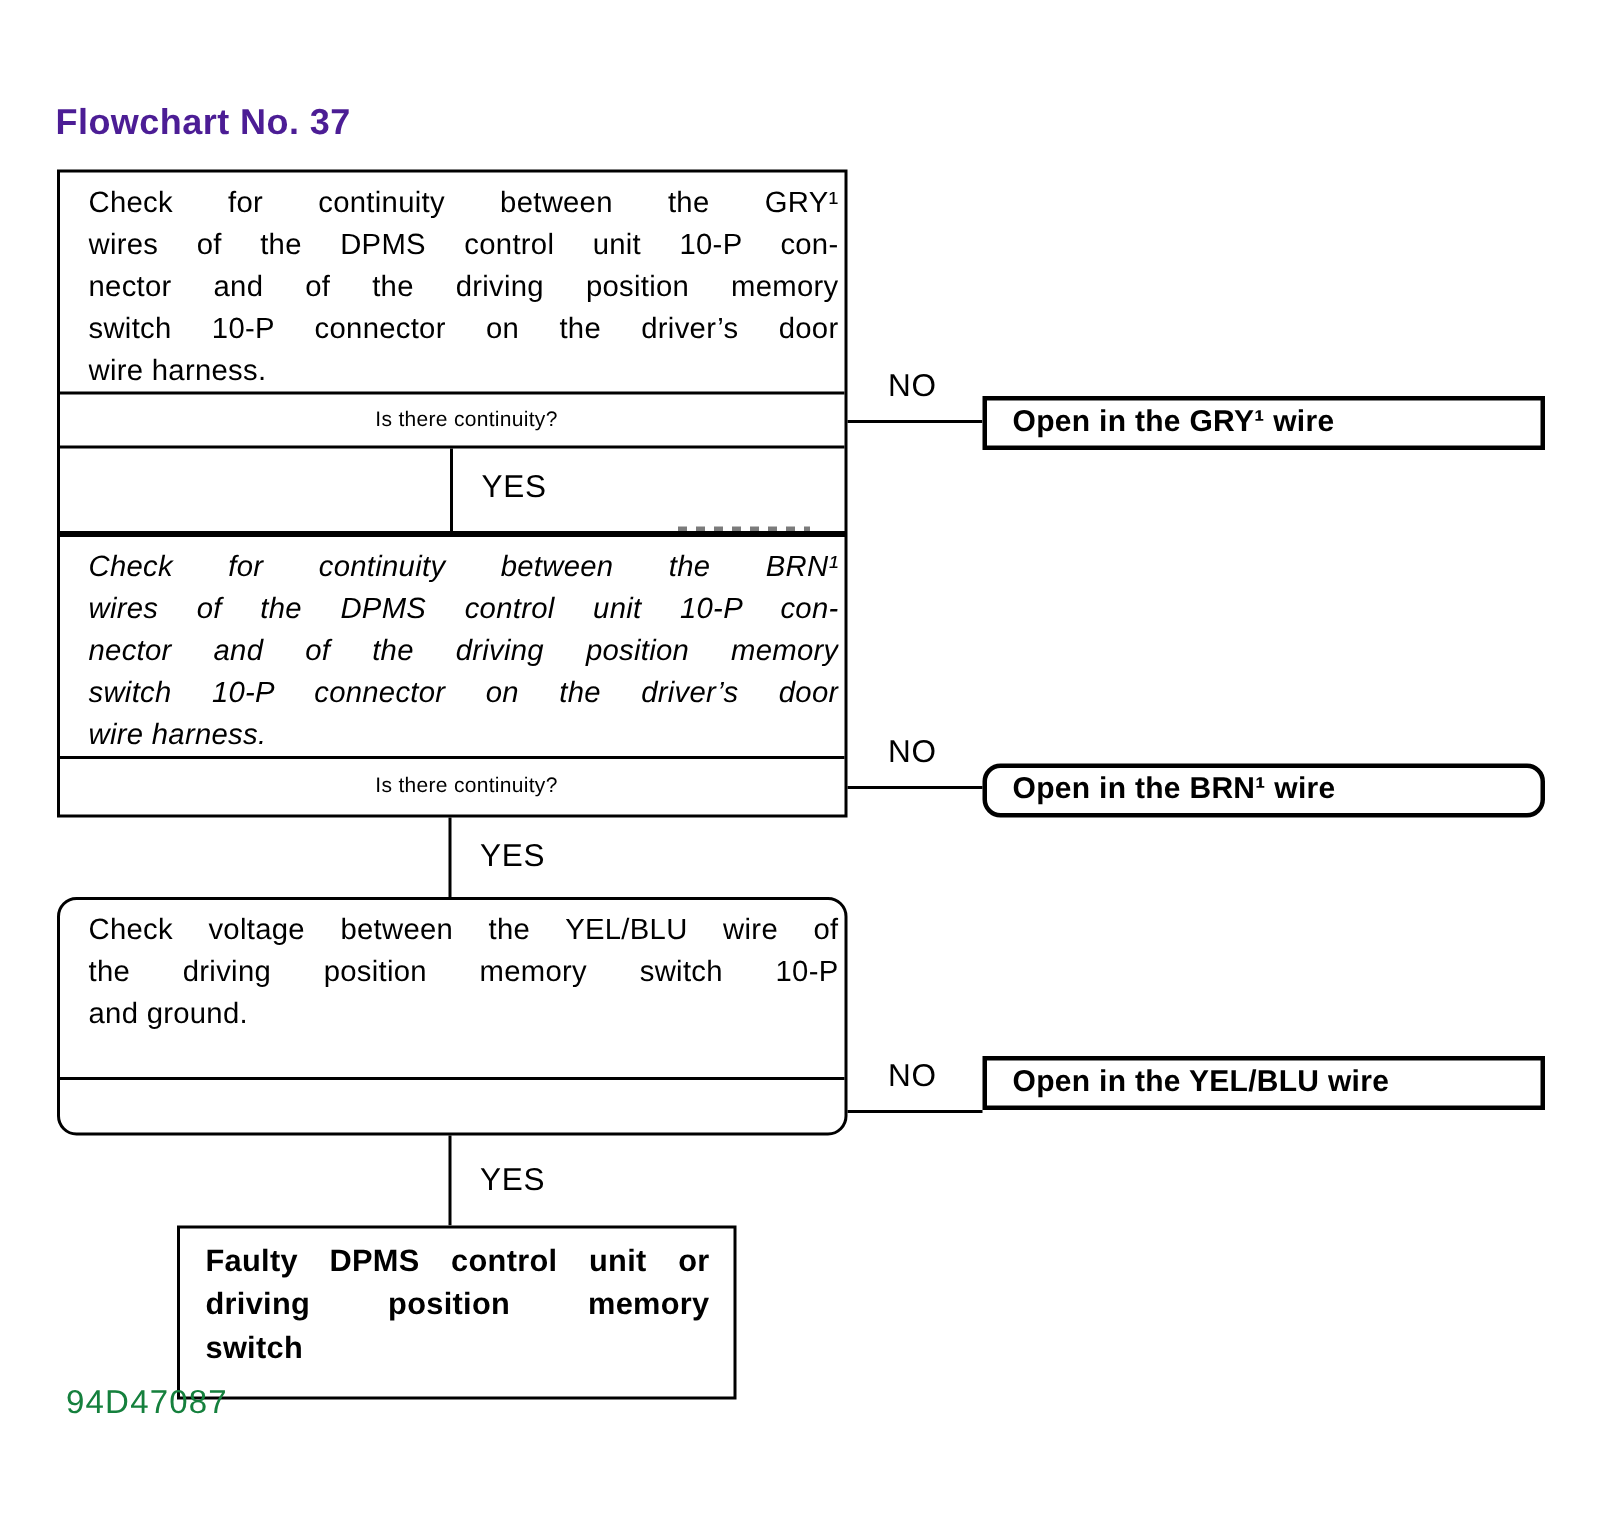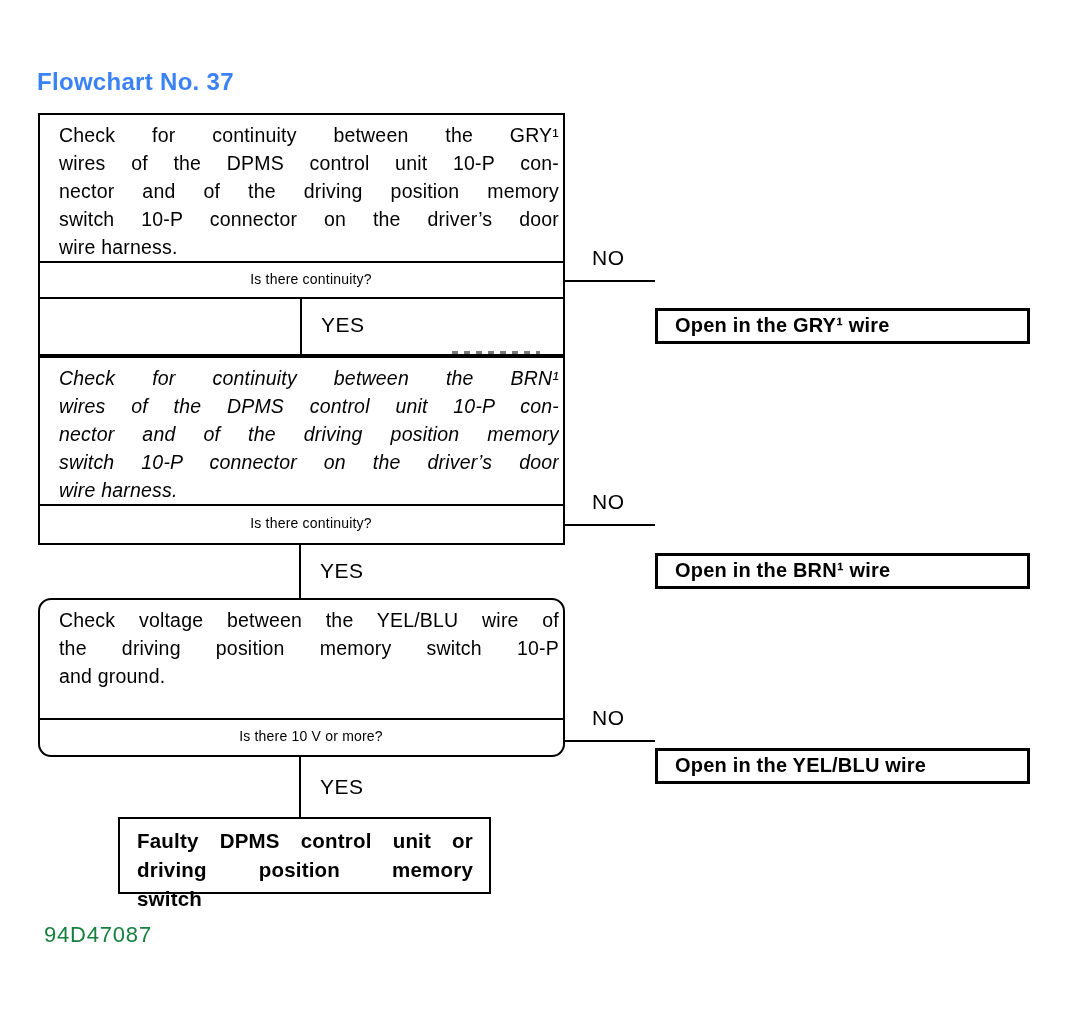--- a/index.html
+++ b/index.html
@@ -17,21 +17,21 @@
     overflow: hidden;
   }
   .title {
     position: absolute;
     left: 37px;
     top: 68px;
     margin: 0;
     font-size: 24px;
     font-weight: bold;
     letter-spacing: 0.3px;
-    color: #3b82f6;
+    color: #4c1d95;
   }
   
   .step {
     position: absolute;
     left: 38px;
     width: 527px;
     border: 2px solid #000000;
     box-sizing: border-box;
     background: #ffffff;
   }
@@ -150,33 +150,32 @@
     height: 36px;
     border: 3px solid #000000;
     box-sizing: border-box;
     padding-left: 17px;
     font-size: 20px;
     font-weight: bold;
     line-height: 29px;
     letter-spacing: 0.2px;
     background: #ffffff;
     overflow: hidden;
-    margin-top: 44px;
   }
   .result-1 { top: 264px; }
-  .result-2 { top: 509px; }
+  .result-2 { top: 509px; border-radius: 12px; }
   .result-3 { top: 704px; }
 
   
   .final-box {
     position: absolute;
     left: 118px;
     top: 817px;
     width: 373px;
-    height: 77px;
+    height: 116px;
     border: 2px solid #000000;
     box-sizing: border-box;
     padding: 7px 16px 0 17px;
     font-size: 20.5px;
     font-weight: bold;
     letter-spacing: 0.2px;
     background: #ffffff;
   }
   .final-box .jline, .final-box .tline {
     height: 29px;
@@ -248,21 +247,20 @@
 
   <div class="yes-line yes-line-a"></div>
   <div class="yes-label yes-label-a">YES</div>
 
   <div class="step step3">
     <div class="statement">
       <div class="jline">Check voltage between the YEL/BLU wire of</div>
       <div class="jline">the driving position memory switch 10-P</div>
       <div class="tline">and ground.</div>
     </div>
-    <div class="question">Is there 10 V or more?</div>
   </div>
 
   <div class="no-line no-line-3"></div>
   <div class="no-label no-label-3">NO</div>
   <div class="result result-3">Open in the YEL/BLU wire</div>
 
   <div class="yes-line yes-line-b"></div>
   <div class="yes-label yes-label-b">YES</div>
 
   <div class="final-box">

